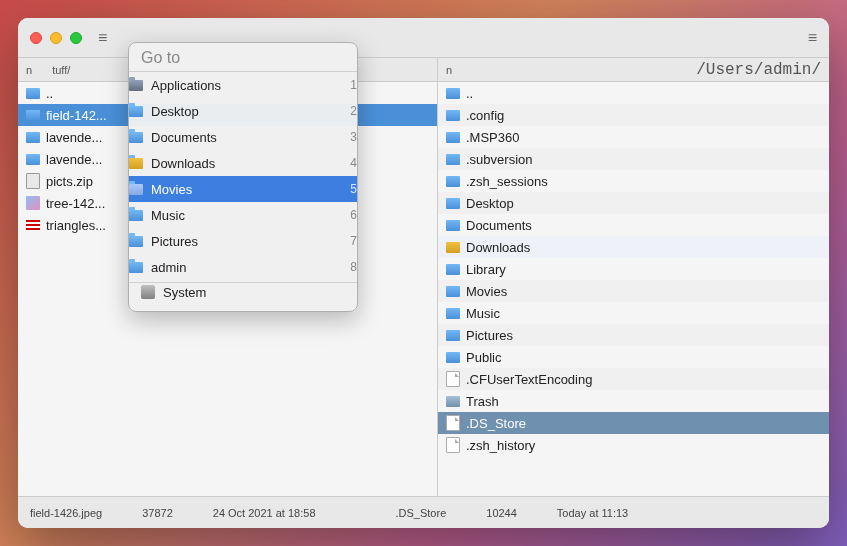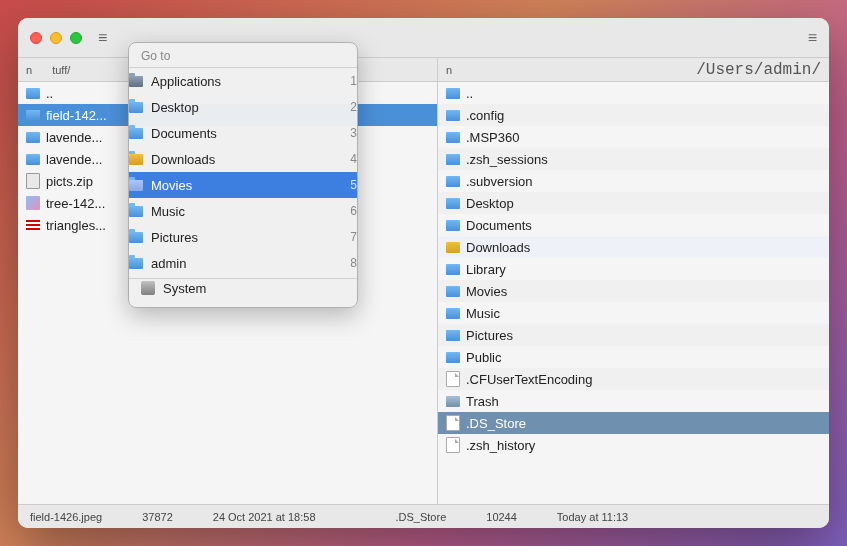--- a/index.html
+++ b/index.html
@@ -97,21 +97,21 @@
       font-size: 13px;
       color: #222;
     }
     .file-row.selected {
       background: #4a90d9;
       color: white;
     }
 
     
     .statusbar {
-      height: 24px;
+      height: 32px;
       background: #e8e8e8;
       border-top: 1px solid #ccc;
       display: flex;
       align-items: center;
       padding: 0 12px;
       gap: 40px;
       font-size: 11px;
       color: #444;
       flex-shrink: 0;
     }
@@ -143,21 +143,21 @@
       background: rgba(240, 240, 240, 0.97);
       border: 1px solid #b0b0b0;
       border-radius: 8px;
       box-shadow: 0 8px 24px rgba(0,0,0,0.25);
       overflow: hidden;
       pointer-events: all;
     }
 
     .dropdown-header {
       padding: 6px 12px 4px;
-      font-size: 12px;
+      font-size: 16px;
       color: #888;
       font-weight: 500;
       border-bottom: 1px solid #d0d0d0;
     }
 
     .dropdown-item {
       height: 26px;
       display: flex;
       align-items: center;
       padding: 0 0;
@@ -386,25 +386,25 @@
         <div class="file-row-plain">
           <span class="small-folder"></span>
           <span>.config</span>
         </div>
         <div class="file-row-plain">
           <span class="small-folder"></span>
           <span>.MSP360</span>
         </div>
         <div class="file-row-plain">
           <span class="small-folder"></span>
+          <span>.subversion</span>
+        </div>
+        <div class="file-row-plain">
+          <span class="small-folder"></span>
           <span>.zsh_sessions</span>
-        </div>
-        <div class="file-row-plain">
-          <span class="small-folder"></span>
-          <span>.subversion</span>
         </div>
         <div class="file-row-plain">
           <span class="small-folder"></span>
           <span>Desktop</span>
         </div>
         <div class="file-row-plain">
           <span class="small-folder"></span>
           <span>Documents</span>
         </div>
         <div class="file-row-plain" style="background:#eef2f8;">

